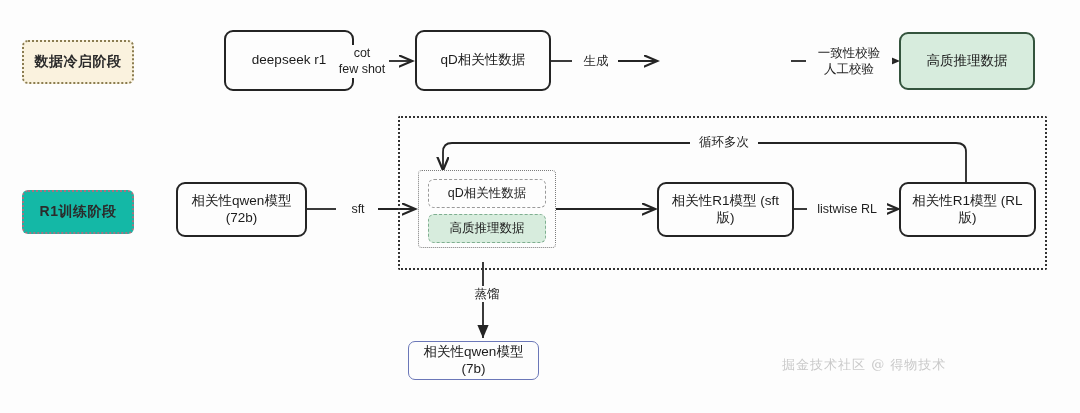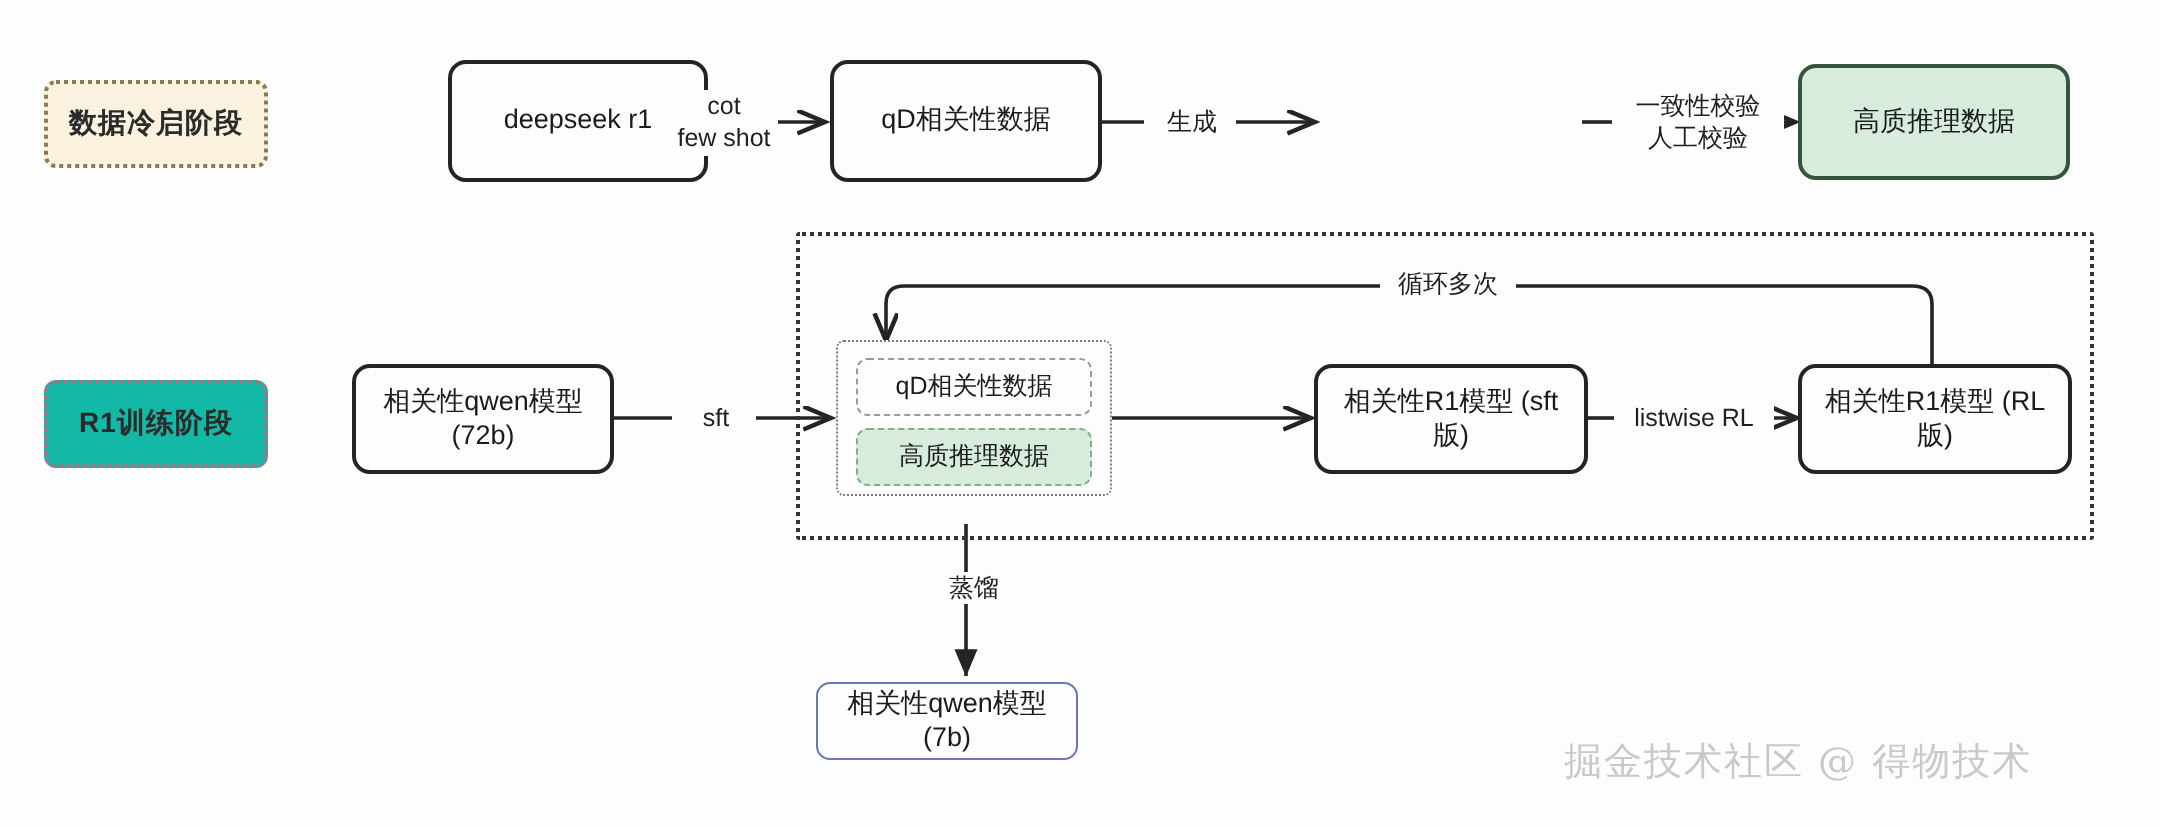--- a/index.html
+++ b/index.html
@@ -119,22 +119,22 @@
     text-align: center;
     background: #fdfdfd;
     white-space: nowrap;
     padding: 0 3px;
   }
 
   
   .watermark {
     position: absolute;
     left: 782px;
-    top: 368px;
-    font-size: 19px;
+    top: 356px;
+    font-size: 13px;
     color: #c9c9c9;
     letter-spacing: 1px;
     white-space: nowrap;
     font-family: "DejaVu Serif", serif;
   }
 </style>
 </head>
 <body>
 
 <div id="canvas">

